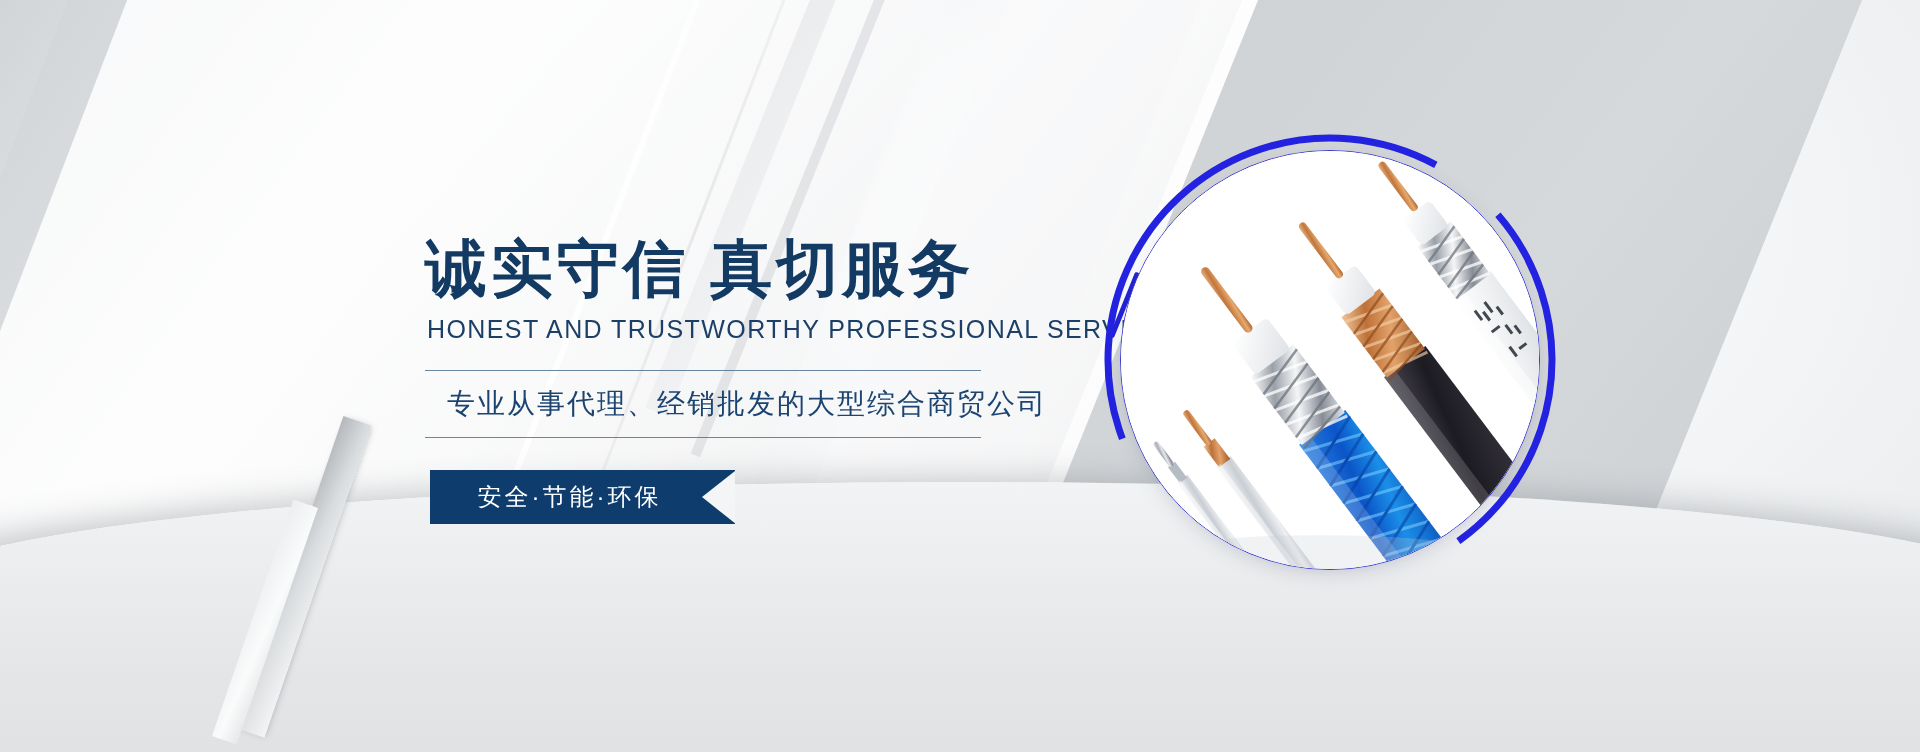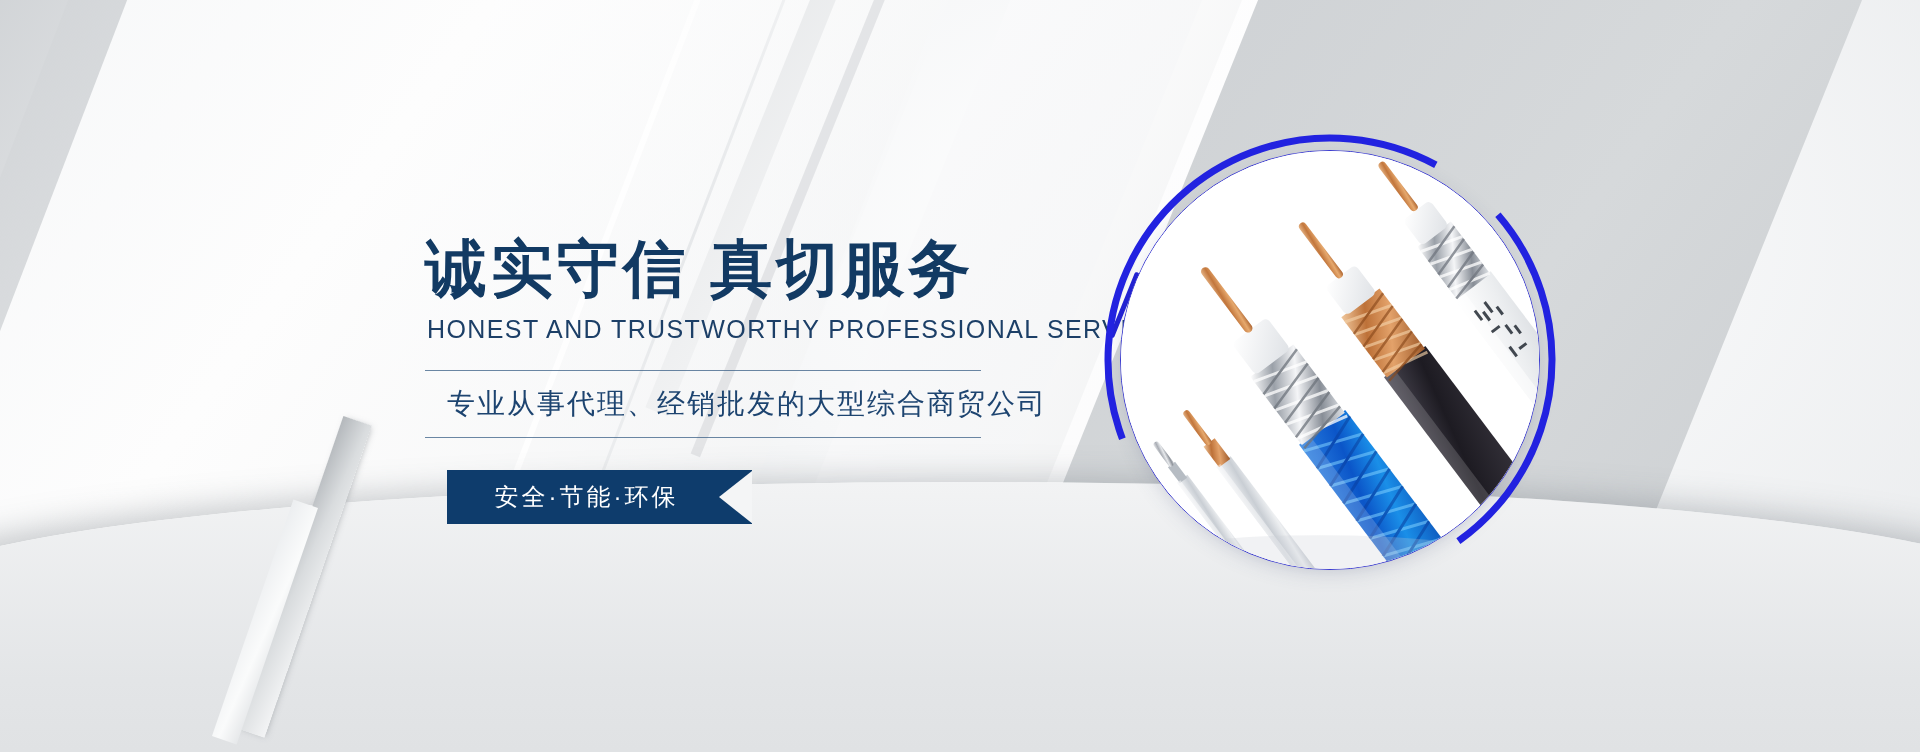--- a/index.html
+++ b/index.html
@@ -198,21 +198,21 @@
     font-size: 28px;
     letter-spacing: 2px;
     color: #1d4470;
     white-space: nowrap;
   }
 
   
   .badge {
     position: relative;
     margin-top: 32px;
-    margin-left: 22px;
+    margin-left: 5px;
     width: 305px;
     height: 54px;
     background: #0e3c6c;
     display: flex;
     align-items: center;
     justify-content: center;
     clip-path: polygon(0 0, 100% 0, 100% 100%, 0 100%, 0 100%);
   }
   .badge-notch {
     position: absolute;

